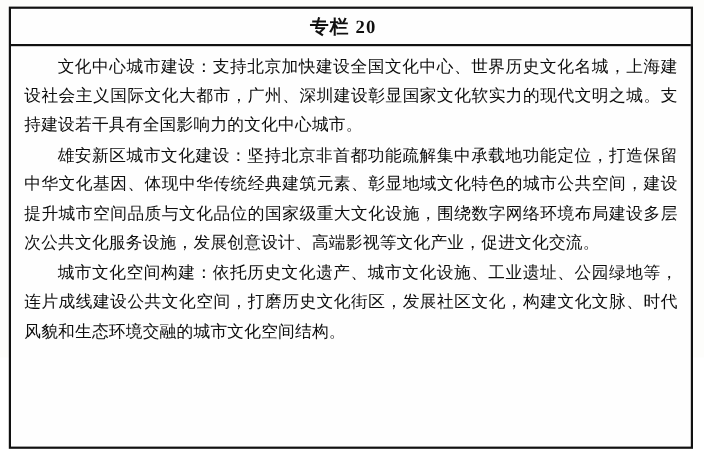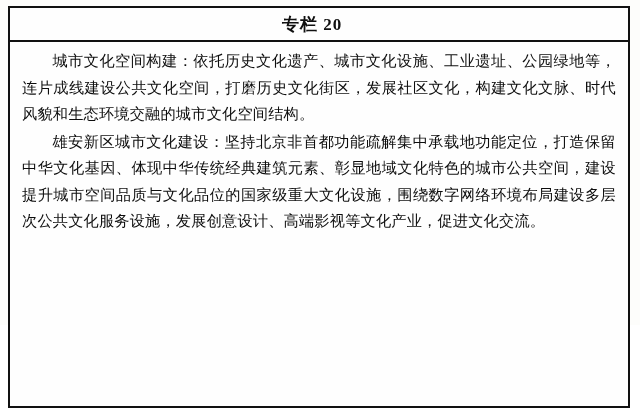--- a/index.html
+++ b/index.html
@@ -69,18 +69,19 @@
 <body>
 
 <div class="page">
   <div class="box">
 
     <div class="title-area">
       <span class="title-text title-label">专栏 20</span>
     </div>
 
     <div class="body-area">
+      <p class="para">文化中心城市建设：支持北京加快建设全国文化中心、世界历史文化名城，上海建设社会主义国际文化大都市，广州、深圳建设彰显国家文化软实力的现代文明之城。支持建设若干具有全国影响力的文化中心城市。</p>
+      <p class="para">雄安新区城市文化建设：坚持北京非首都功能疏解集中承载地功能定位，打造保留中华文化基因、体现中华传统经典建筑元素、彰显地域文化特色的城市公共空间，建设提升城市空间品质与文化品位的国家级重大文化设施，围绕数字网络环境布局建设多层次公共文化服务设施，发展创意设计、高端影视等文化产业，促进文化交流。</p>
       <p class="para">城市文化空间构建：依托历史文化遗产、城市文化设施、工业遗址、公园绿地等，连片成线建设公共文化空间，打磨历史文化街区，发展社区文化，构建文化文脉、时代风貌和生态环境交融的城市文化空间结构。</p>
-      <p class="para">雄安新区城市文化建设：坚持北京非首都功能疏解集中承载地功能定位，打造保留中华文化基因、体现中华传统经典建筑元素、彰显地域文化特色的城市公共空间，建设提升城市空间品质与文化品位的国家级重大文化设施，围绕数字网络环境布局建设多层次公共文化服务设施，发展创意设计、高端影视等文化产业，促进文化交流。</p>
     </div>
 
   </div>
 </div>
 
 </body></html>

